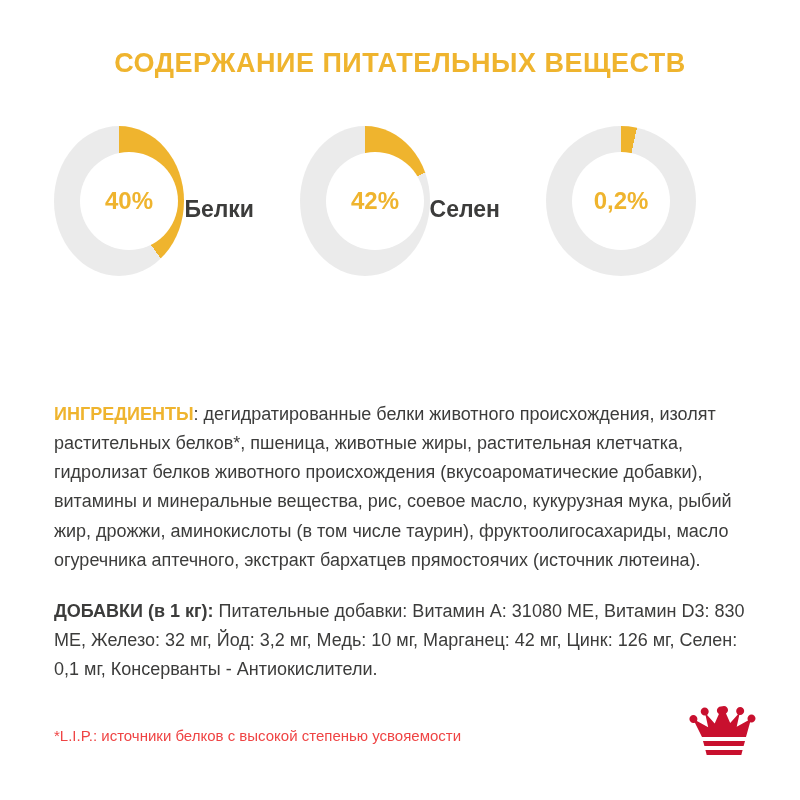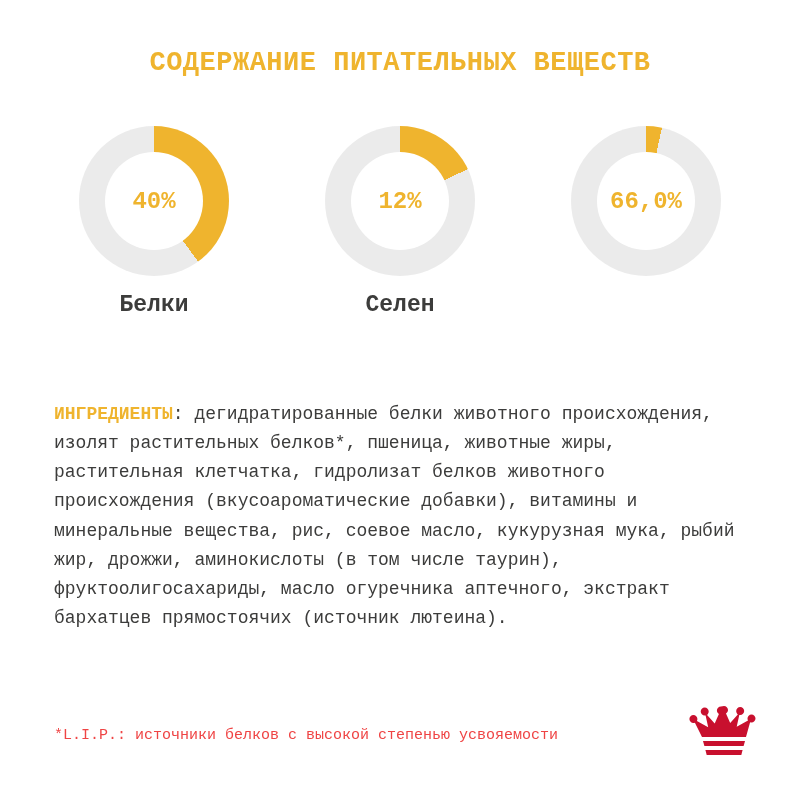--- a/index.html
+++ b/index.html
@@ -12,21 +12,20 @@
     background: #ffffff;
     font-family: "Liberation Sans", sans-serif;
     color: #3c3c3b;
     overflow: hidden;
   }
   .page {
     position: relative;
     width: 800px;
     height: 800px;
     box-sizing: border-box;
-    font-family: Liberation Mono, monospace;
   }
 
   
   .title {
     position: absolute;
     top: 48px;
     left: 0;
     width: 800px;
     text-align: center;
     font-size: 27px;
@@ -43,21 +42,21 @@
     left: 0;
     width: 800px;
     display: flex;
     justify-content: space-between;
     padding: 0 54px;
     box-sizing: border-box;
   }
   .donut-col {
     width: 200px;
     display: flex;
-    flex-direction: column;
+    flex-direction: row;
     align-items: center;
   }
   .donut {
     position: relative;
     width: 150px;
     height: 150px;
     border-radius: 50%;
   }
   .donut .hole {
     position: absolute;
@@ -143,36 +142,37 @@
       <div class="donut" style="background: conic-gradient(#efb42e 0deg 144deg, #ebebeb 144deg 360deg);">
         <div class="hole"></div>
         <div class="value">40%</div>
       </div>
       <div class="donut-label">Белки</div>
     </div>
 
     <div class="donut-col">
       <div class="donut" style="background: conic-gradient(#efb42e 0deg 64.8deg, #ebebeb 64.8deg 360deg);">
         <div class="hole"></div>
-        <div class="value">12%</div>
+        <div class="value">42%</div>
       </div>
       <div class="donut-label">Селен</div>
     </div>
 
     <div class="donut-col">
       <div class="donut" style="background: conic-gradient(#efb42e 0deg 12.24deg, #ebebeb 12.24deg 360deg);">
         <div class="hole"></div>
-        <div class="value">66,0%</div>
+        <div class="value">0,2%</div>
       </div>
     </div>
 
   </div>
 
   <div class="text-block">
     <p class="para"><b>ИНГРЕДИЕНТЫ</b><span>: дегидратированные белки животного происхождения, изолят растительных белков*, пшеница, животные жиры, растительная клетчатка, гидролизат белков животного происхождения (вкусоароматические добавки), витамины и минеральные вещества, рис, соевое масло, кукурузная мука, рыбий жир, дрожжи, аминокислоты (в том числе таурин), фруктоолигосахариды, масло огуречника аптечного, экстракт бархатцев прямостоячих (источник лютеина).</span></p>
+    <p class="para"><span class="lead-dark">ДОБАВКИ (в 1 кг):</span><span> Питательные добавки: Витамин А:  31080 МЕ, Витамин D3: 830 МЕ, Железо: 32 мг, Йод: 3,2 мг, Медь: 10 мг, Марганец: 42 мг, Цинк: 126 мг, Селен: 0,1 мг, Консерванты - Антиокислители.</span></p>
   </div>
 
   <div class="footnote">*L.I.P.: источники белков с высокой степенью усвояемости</div>
 
   <svg class="logo" viewBox="0 0 72 58" aria-hidden="true">
     <g fill="#c8102e">
       <path d="M36 6 c2.2 0 4 1.8 4 4 0 1.5-.8 2.8-2 3.5 l4.2 9.5 7.6-8.6 c-1-.8-1.6-2-1.6-3.3 0-2.2 1.8-4 4-4 s4 1.8 4 4 -1.8 4-4 4 c-.3 0-.6 0-.9-.1 l-2.6 11.8 11.3-6.3 c-.3-.6-.5-1.2-.5-1.9 0-2.2 1.8-4 4-4 s4 1.8 4 4 -1.8 4-4 4 c-.5 0-1-.1-1.4-.3 L58 37 H14 L6.9 22.8 c-.5.2-1 .3-1.5.3 -2.2 0-4-1.8-4-4 s1.8-4 4-4 4 1.8 4 4 c0 .7-.2 1.3-.5 1.9 l11.3 6.3 -2.6-11.8 c-.3.1-.6.1-.9.1 -2.2 0-4-1.8-4-4 s1.8-4 4-4 4 1.8 4 4 c0 1.3-.6 2.5-1.6 3.3 l7.6 8.6 4.2-9.5 c-1.2-.7-2-2-2-3.5 0-2.2 1.8-4 4-4 z"></path>
       <path d="M15 41 h42 l-1.4 5 H16.4 z"></path>
       <path d="M17.4 50 h37.2 l-1.3 5 H18.7 z"></path>
     </g>

